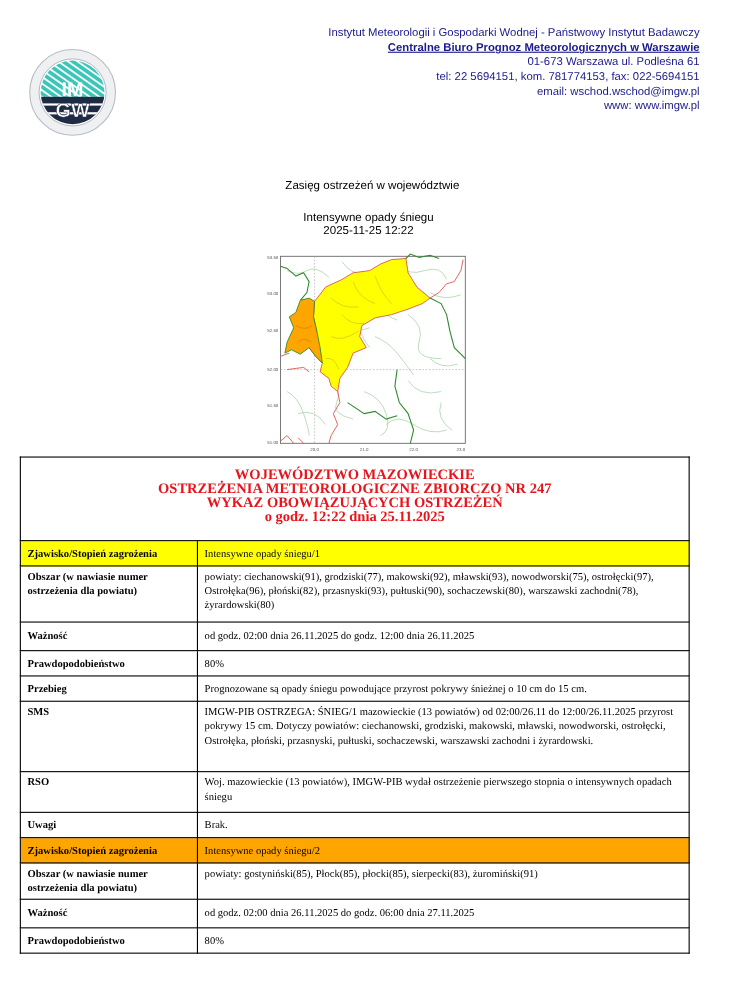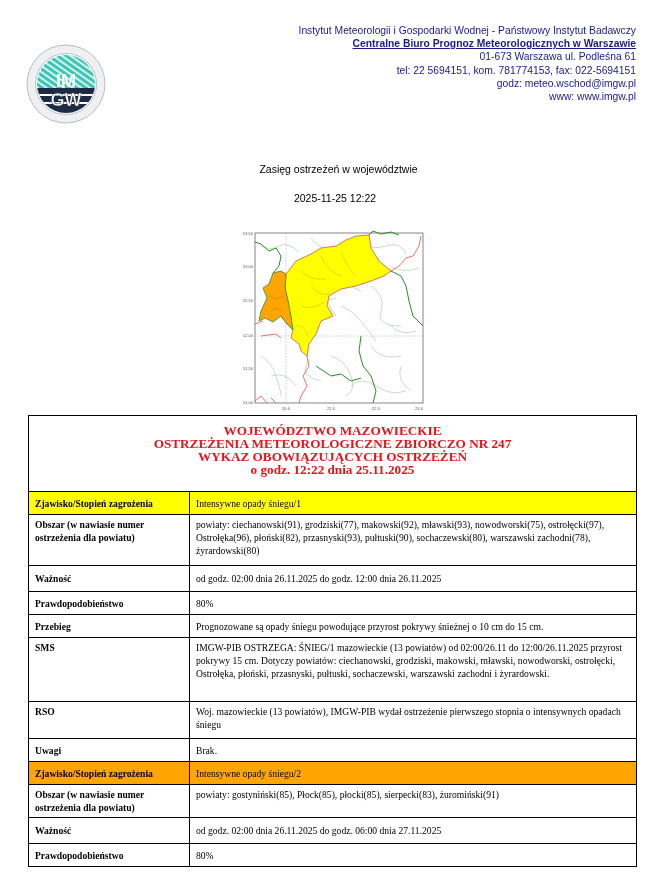--- a/index.html
+++ b/index.html
@@ -5,21 +5,21 @@
   html, body { margin: 0; padding: 0; background: #ffffff; }
   body { width: 666px; height: 892px; position: relative; overflow: hidden; font-family: "Liberation Sans", sans-serif; color: #000; }
   .logo { position: absolute; left: 26px; top: 44px; width: 80px; height: 80px; }
   .header-text { position: absolute; right: 30px; top: 24px; text-align: right; font-size: 10.3px; line-height: 13.2px; color: #1a1a8c; }
   .header-text .bold { font-weight: bold; text-decoration: underline; }
   .map-title { position: absolute; left: 0; width: 666px; top: 163px; text-align: center; font-size: 10.5px; }
   .map-title .l1 { margin-left: 11px; }
   .map-sub { position: absolute; left: 0; width: 666px; top: 192px; text-align: center; font-size: 10.5px; line-height: 12px; }
   .map-sub div { margin-left: 4px; }
   .map { position: absolute; left: 241px; top: 226px; width: 185px; height: 186px; }
-  table.warn { position: absolute; left: 28px; top: 415px; width: 609px; border-collapse: collapse; font-family: "Liberation Serif", serif; font-size: 9.6px; }
+  table.warn { position: absolute; left: 18px; top: 415px; width: 609px; border-collapse: collapse; font-family: "Liberation Serif", serif; font-size: 9.6px; }
   table.warn td { border: 1.3px solid #000; padding: 3px 6px; vertical-align: top; line-height: 13px; }
   table.warn td.lbl { width: 148px; font-weight: bold; }
   td.title { text-align: center; color: #e8141c; font-weight: bold; font-size: 13.2px; line-height: 16.5px; padding: 8px 4px 2px 4px !important; height: 65px; vertical-align: top; }
   tr.yellow td { background: #ffff00; }
   tr.orange td { background: #ffa500; }
   tr.row1 td { height: 16px; vertical-align: middle; }
 </style>
 </head>
 <body>
 
@@ -43,26 +43,27 @@
   </g>
   <text x="40" y="43" text-anchor="middle" font-family="Liberation Sans, sans-serif" font-weight="bold" font-size="18" fill="#ffffff">IM</text>
   <text x="40" y="62" text-anchor="middle" font-family="Liberation Sans, sans-serif" font-weight="bold" font-size="18" fill="#ffffff" stroke="#1f2a44" stroke-width="0.5">GW</text>
 </svg>
 
 <div class="header-text">
   <div>Instytut Meteorologii i Gospodarki Wodnej - Państwowy Instytut Badawczy</div>
   <div class="bold">Centralne Biuro Prognoz Meteorologicznych w Warszawie</div>
   <div>01-673 Warszawa ul. Podleśna  61</div>
   <div>tel: 22 5694151, kom. 781774153, fax: 022-5694151</div>
-  <div>godz: meteo.wschod@imgw.pl</div>
+  <div>email: wschod.wschod@imgw.pl</div>
   <div>www: www.imgw.pl</div>
 </div>
 
 <div class="map-title"><span class="l1">Zasięg ostrzeżeń w województwie</span></div>
 <div class="map-sub">
+  <div>Intensywne opady śniegu</div>
   <div>2025-11-25 12:22</div>
 </div>
 
 <svg class="map" viewBox="0 0 185 186">
   <rect x="14" y="7" width="168" height="170" fill="#ffffff" stroke="#666" stroke-width="0.8"></rect>
 
   <line x1="14" y1="110" x2="182" y2="110" stroke="#999" stroke-width="0.5" stroke-dasharray="1.5,1.5"></line>
   <line x1="45" y1="7" x2="45" y2="177" stroke="#999" stroke-width="0.5" stroke-dasharray="1.5,1.5"></line>
 
   <g fill="none" stroke="#9cc89c" stroke-width="0.6">

